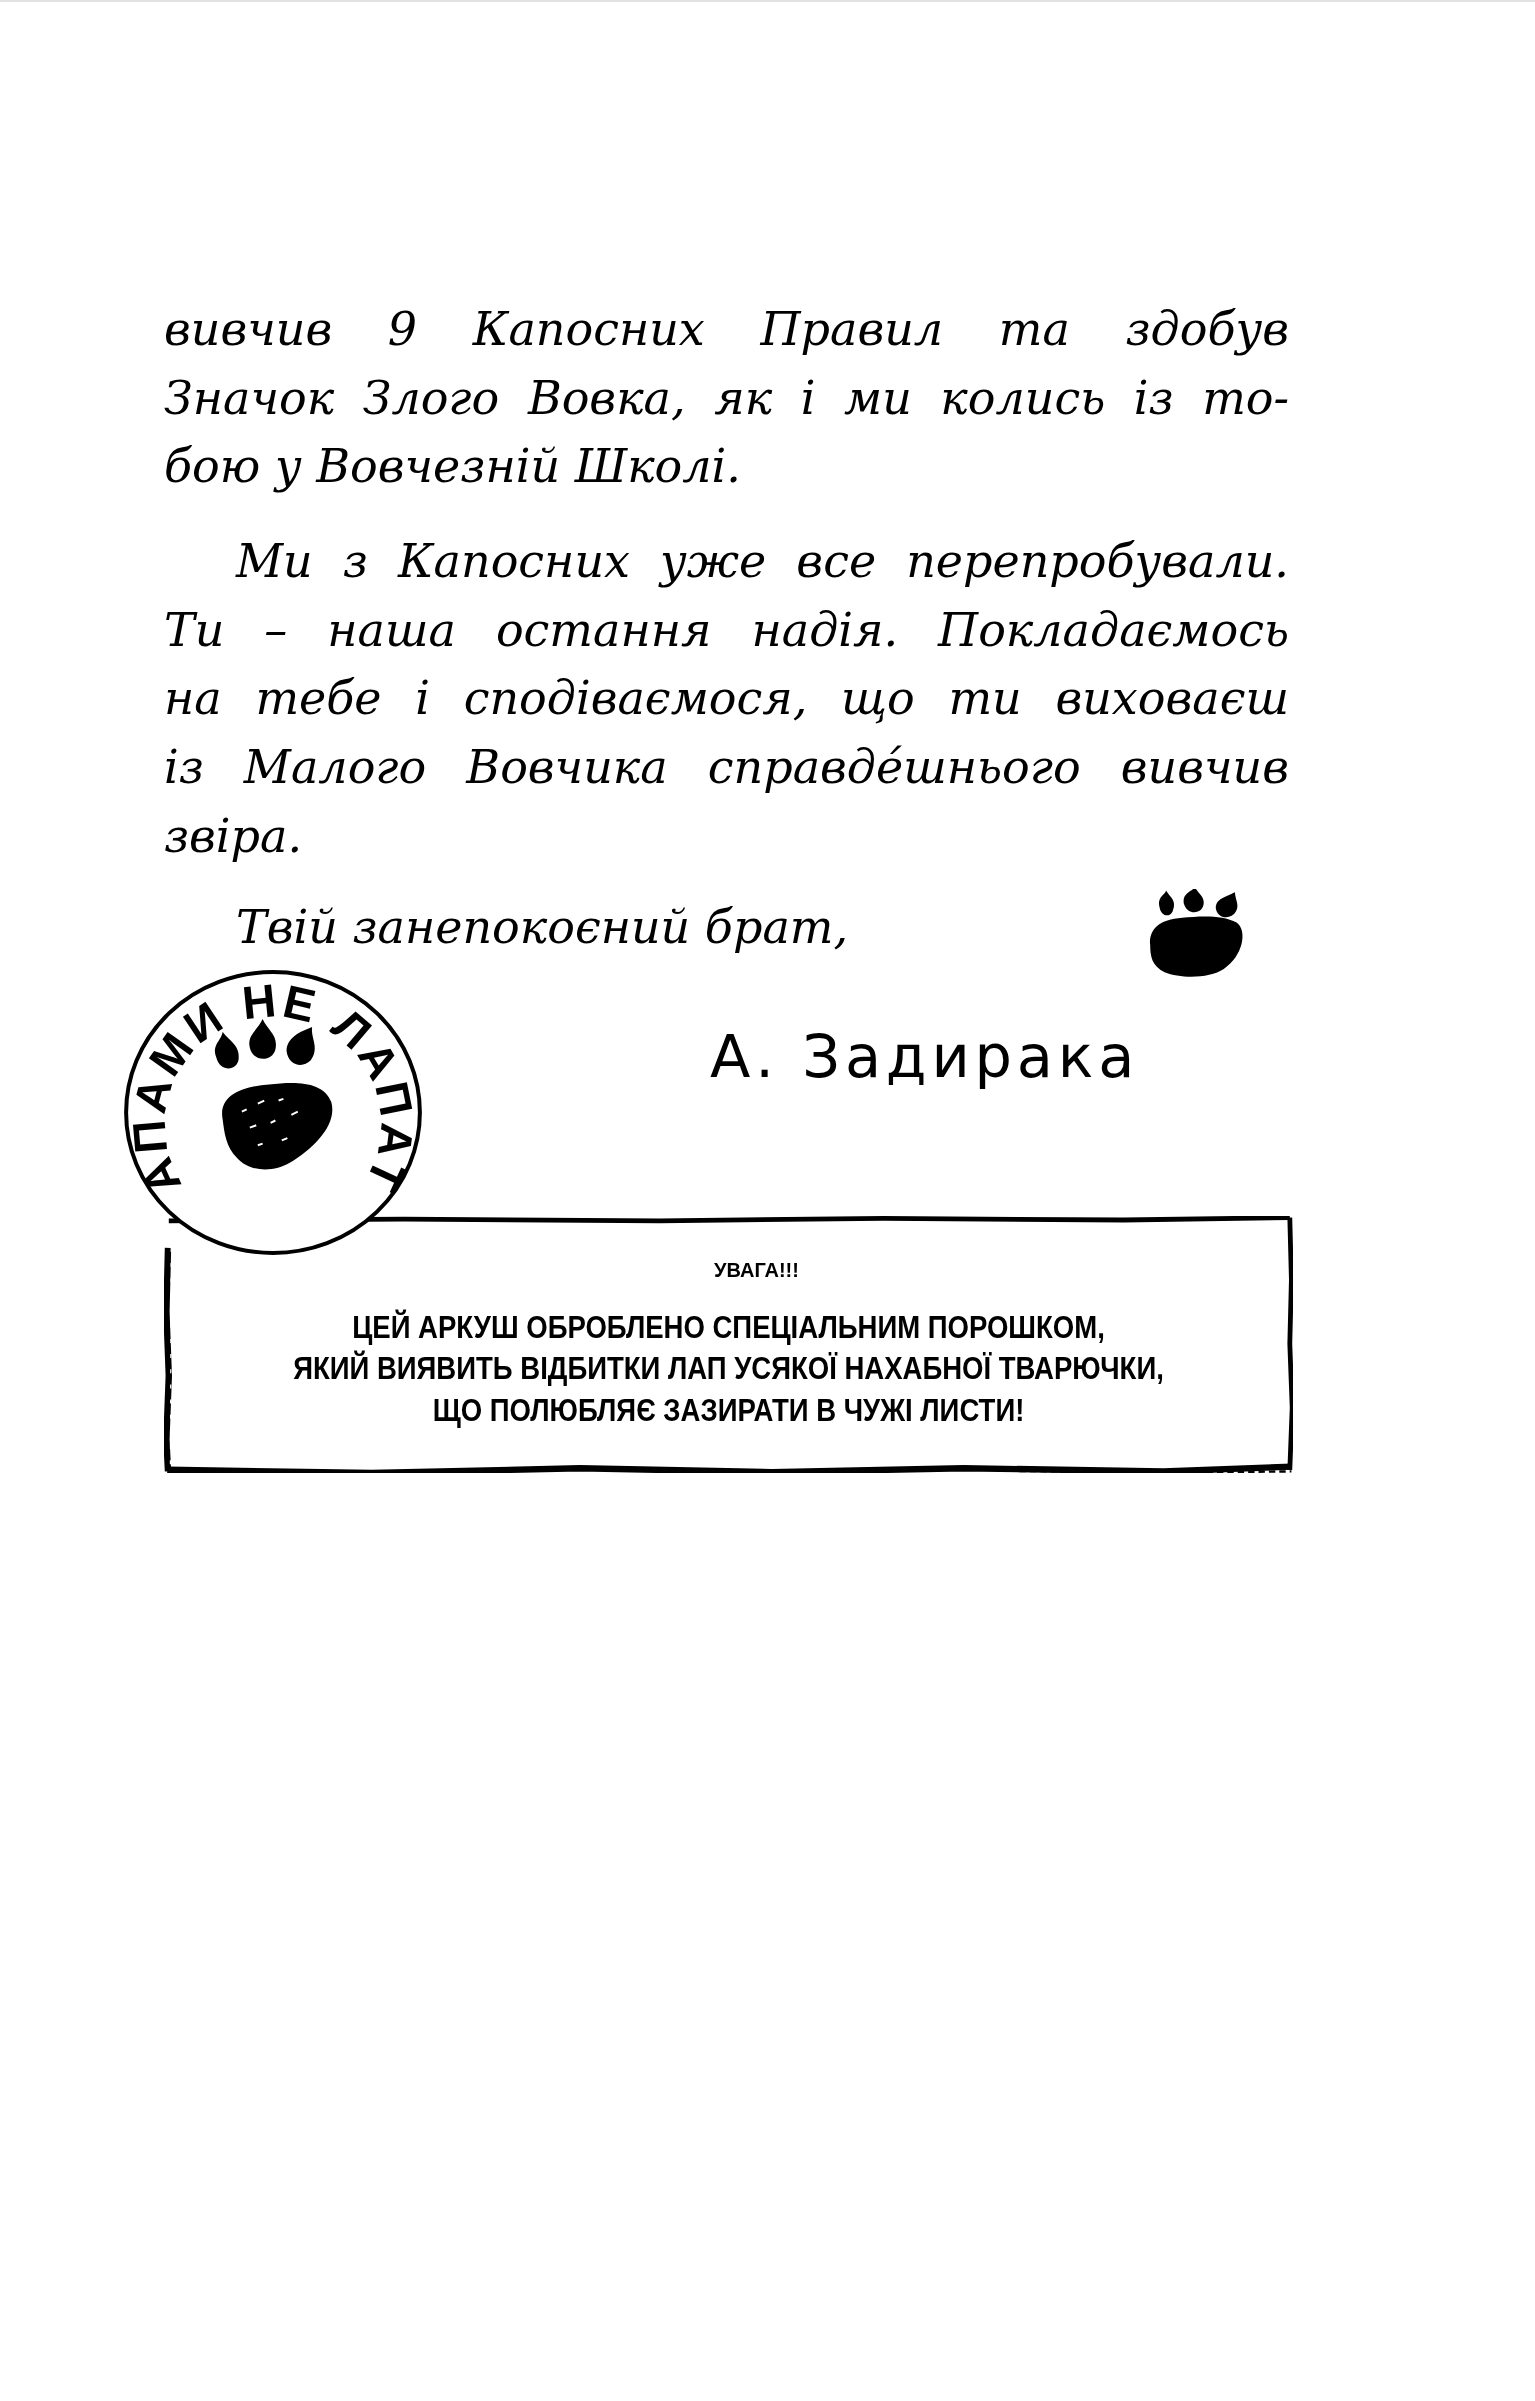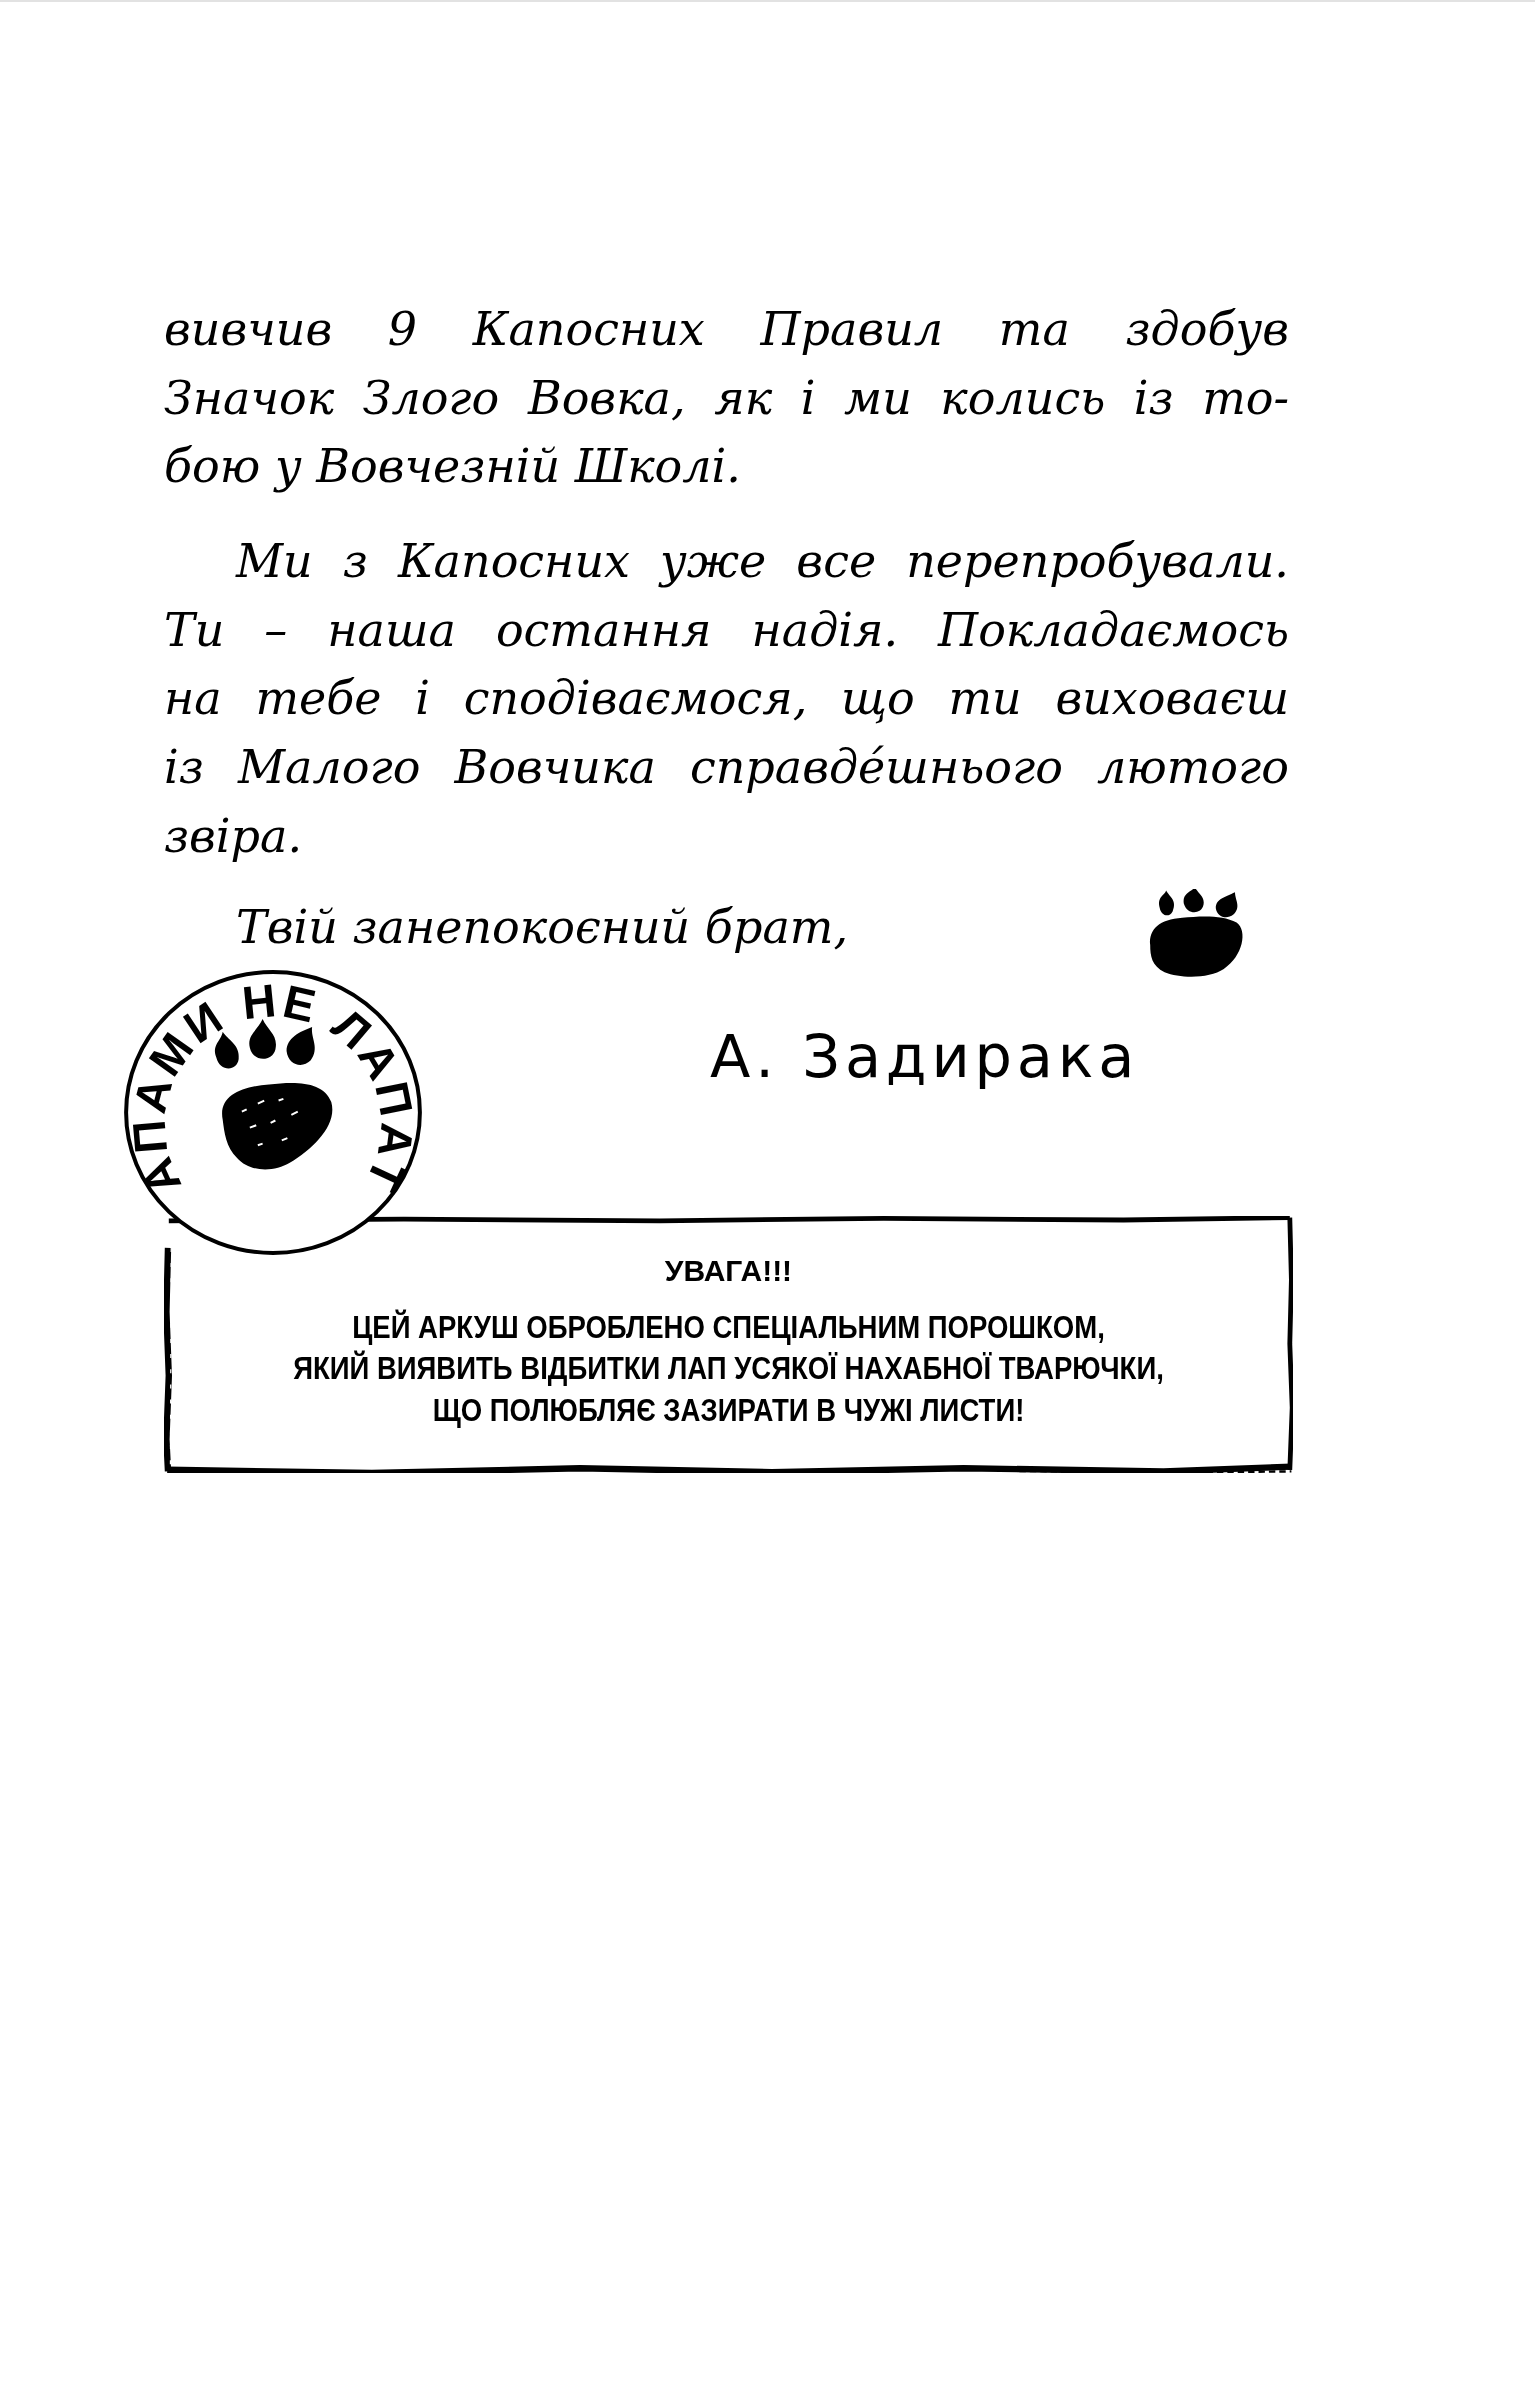--- a/index.html
+++ b/index.html
@@ -12,21 +12,21 @@
   .indent { left: 236px; width: 1053px; }
 
   .paw-print { position: absolute; left: 1142px; top: 889px; width: 106px; height: 92px; }
   .signature { position: absolute; left: 710px; top: 1017px; font-family: "DejaVu Sans", sans-serif; font-size: 59px; letter-spacing: 4.8px; line-height: 80px; white-space: nowrap; }
 
   .stamp { position: absolute; left: 122px; top: 968px; width: 302px; height: 289px; }
 
   .notice-box { position: absolute; left: 164px; top: 1216px; width: 1129px; height: 257px; }
   .notice-frame { position: absolute; left: 0; top: 0; width: 1129px; height: 257px; }
   .notice-text { position: absolute; left: 0; width: 1129px; text-align: center; font-family: "Liberation Sans", sans-serif; font-weight: bold; white-space: nowrap; transform-origin: center; }
-  .notice-title { top: 37px; font-size: 30px; line-height: 35px; }
+  .notice-title { top: 37px; font-size: 20px; line-height: 35px; padding-left: 28px; }
   .notice-line { font-size: 32px; line-height: 42px; transform: scaleX(0.86); }
   .nl1 { top: 90px; }
   .nl2 { top: 131px; }
   .nl3 { top: 173px; }
 </style>
 </head>
 <body>
 
 <div class="top-strip"></div>
 
@@ -35,21 +35,21 @@
   <div>
     <div class="line serif-italic justify" style="top:304px;font-style:italic;">вивчив 9 Капосних Правил та здобув</div>
     <div class="line serif-italic justify" style="top:373px;">Значок Злого Вовка, як і ми колись із то-</div>
     <div class="line serif-italic" style="top:441px;">бою у Вовчезній Школі.</div>
   </div>
 
   <div>
     <div class="line serif-italic justify indent" style="top:536px;">Ми з Капосних уже все перепробували.</div>
     <div class="line serif-italic justify" style="top:605px;">Ти – наша остання надія. Покладаємось</div>
     <div class="line serif-italic justify" style="top:673px;">на тебе і сподіваємося, що ти виховаєш</div>
-    <div class="line serif-italic justify" style="top:742px;">із Малого Вовчика справде́шнього лютого</div>
+    <div class="line serif-italic justify" style="top:742px;">із Малого Вовчика справде́шнього вивчив</div>
     <div class="line serif-italic" style="top:811px;">звіра.</div>
   </div>
 
   <div class="line serif-italic indent" style="top:902px;">Твій занепокоєний брат,</div>
 
   <svg class="paw-print" viewBox="0 0 132 115">
     <path d="M22 24 C18 10, 28 8, 30 2 C34 10, 44 14, 38 28 C34 36, 24 34, 22 24 Z" fill="#000"></path>
     <path d="M52 18 C50 6, 60 4, 66 -2 C70 6, 80 10, 76 22 C72 32, 56 32, 52 18 Z" fill="#000"></path>
     <path d="M92 24 C92 12, 104 10, 116 4 C116 14, 124 22, 114 32 C106 38, 94 36, 92 24 Z" fill="#000"></path>
     <path d="M10 70 C8 50, 22 38, 50 36 C72 34, 100 32, 118 42 C132 52, 126 84, 102 100 C84 112, 48 112, 28 104 C12 96, 10 84, 10 70 Z" fill="#000"></path>

